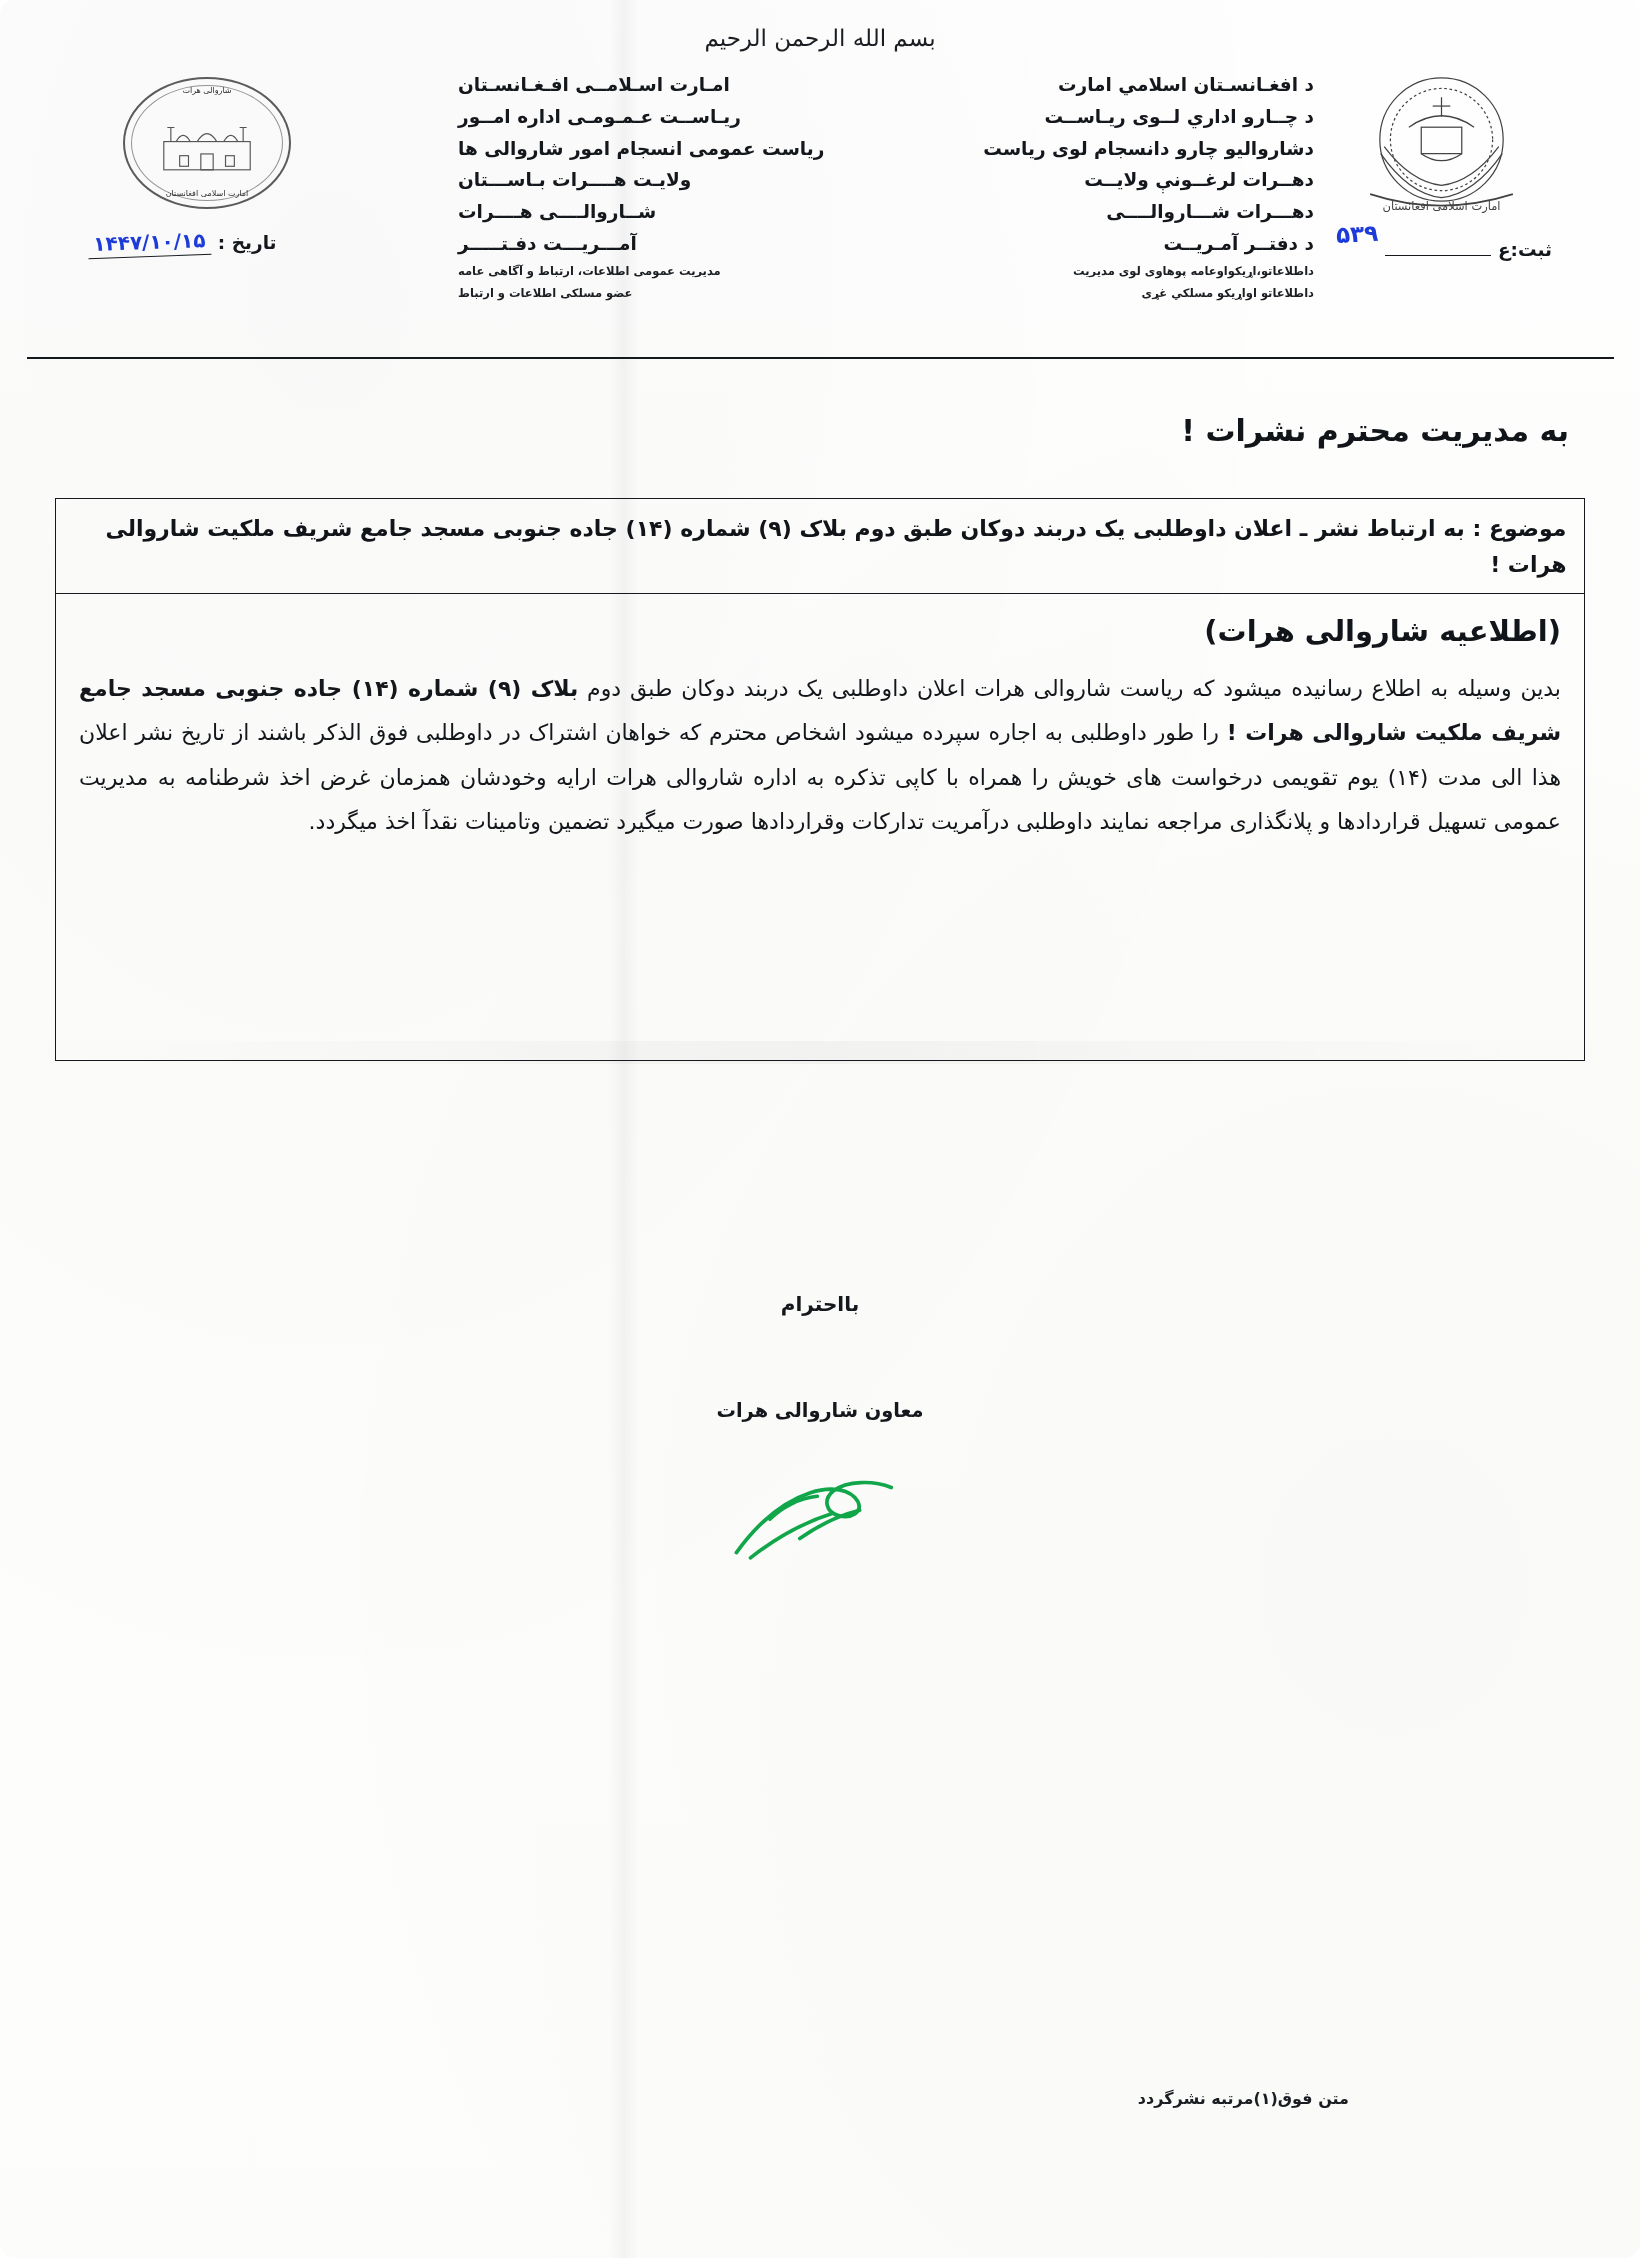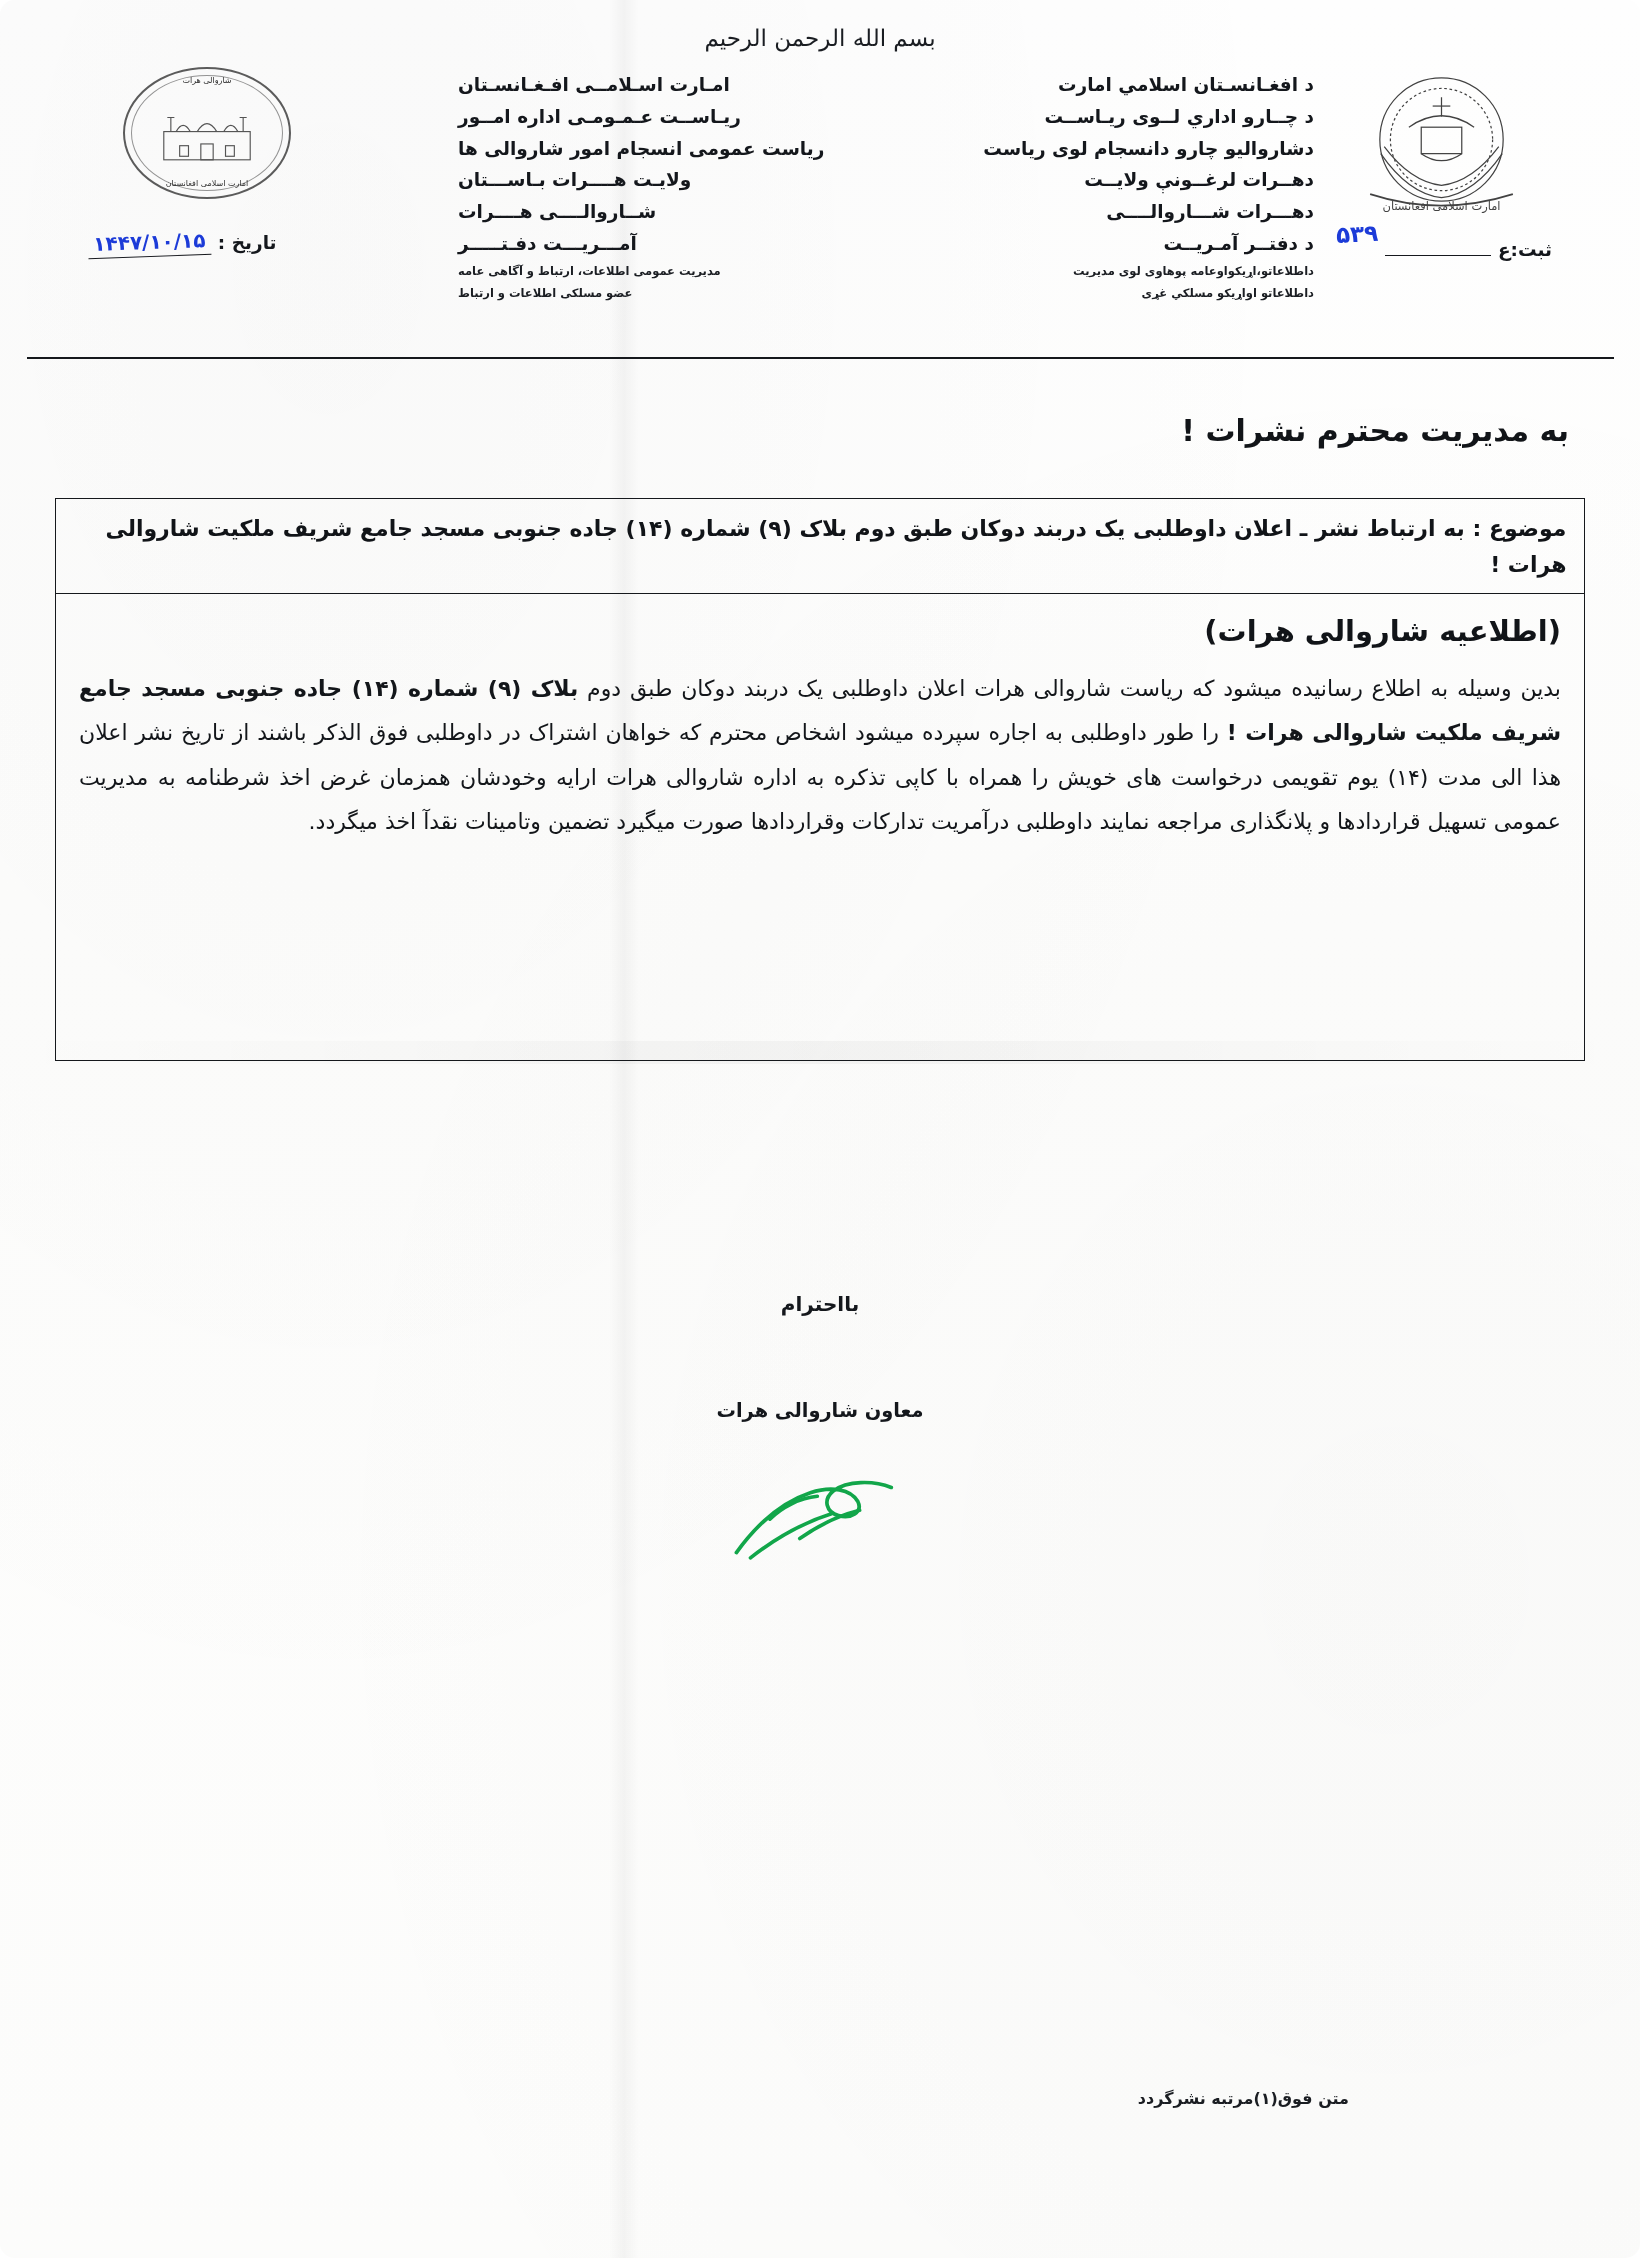--- a/index.html
+++ b/index.html
@@ -43,21 +43,21 @@
     top: 62px;
     left: 35px;
     right: 35px;
     height: 229px;
   }
 
   
   .seal-left {
     position: absolute;
     left: 88px;
-    top: 5px;
+    top: 15px;
     width: 168px;
     height: 132px;
   }
   .seal-left .ring {
     position: absolute;
     inset: 0;
     border: 2.6px solid #2e2e2e;
     border-radius: 50%;
     opacity: .78;
   }

